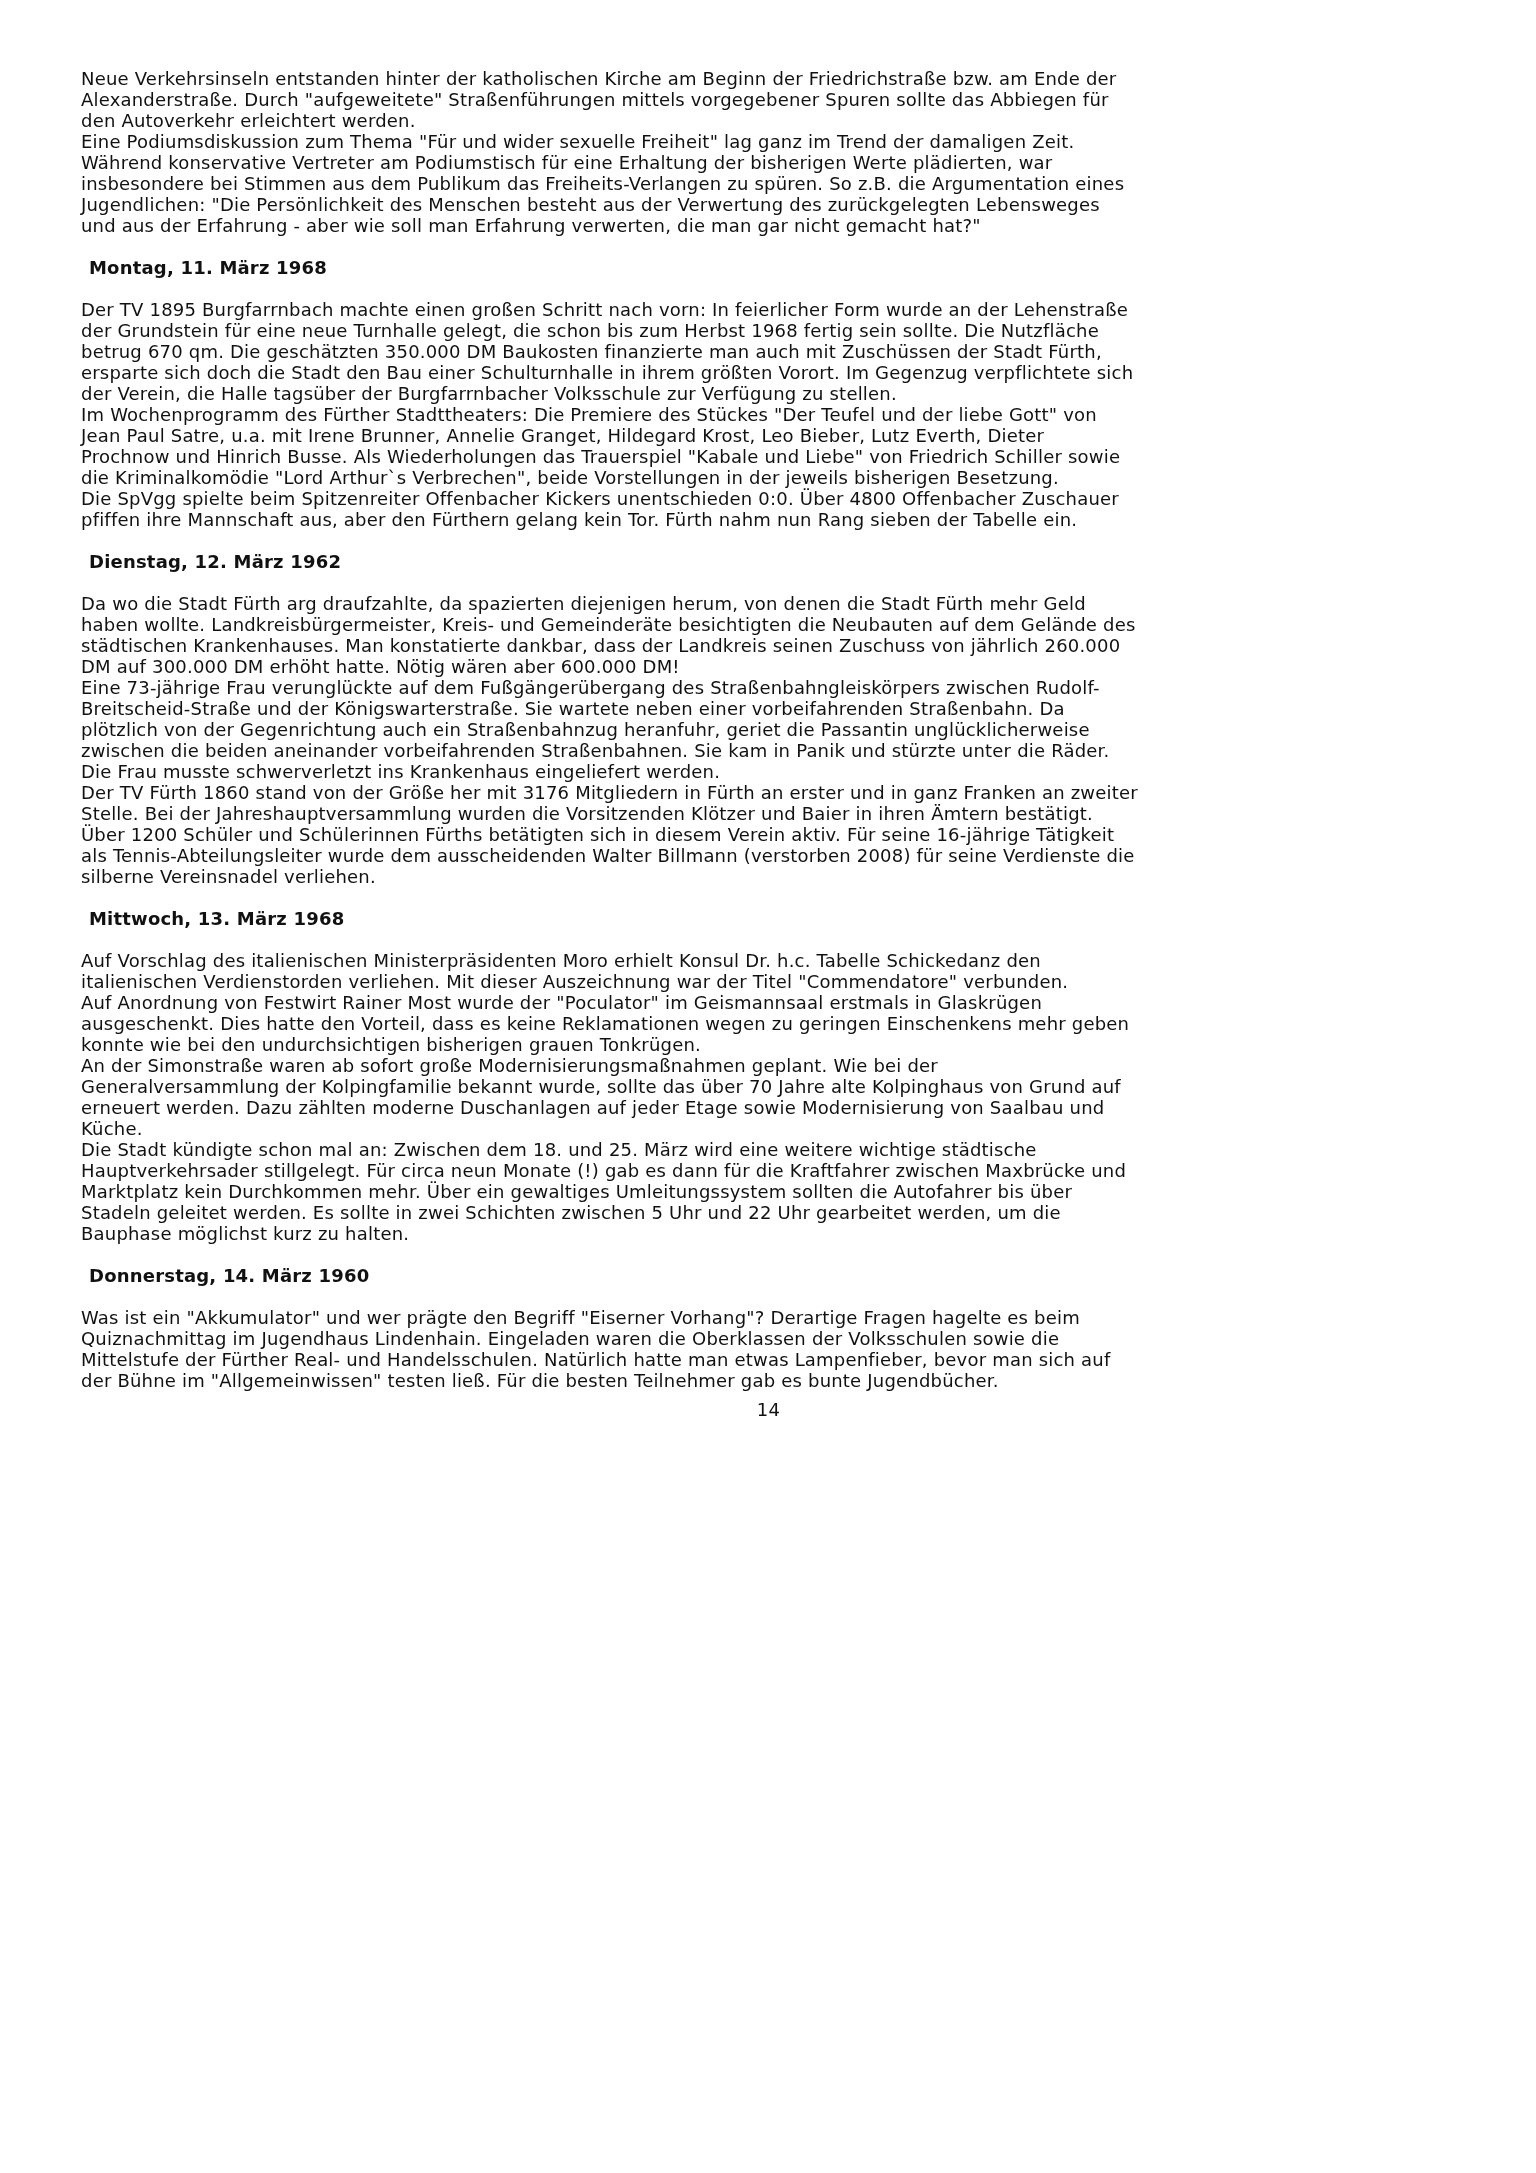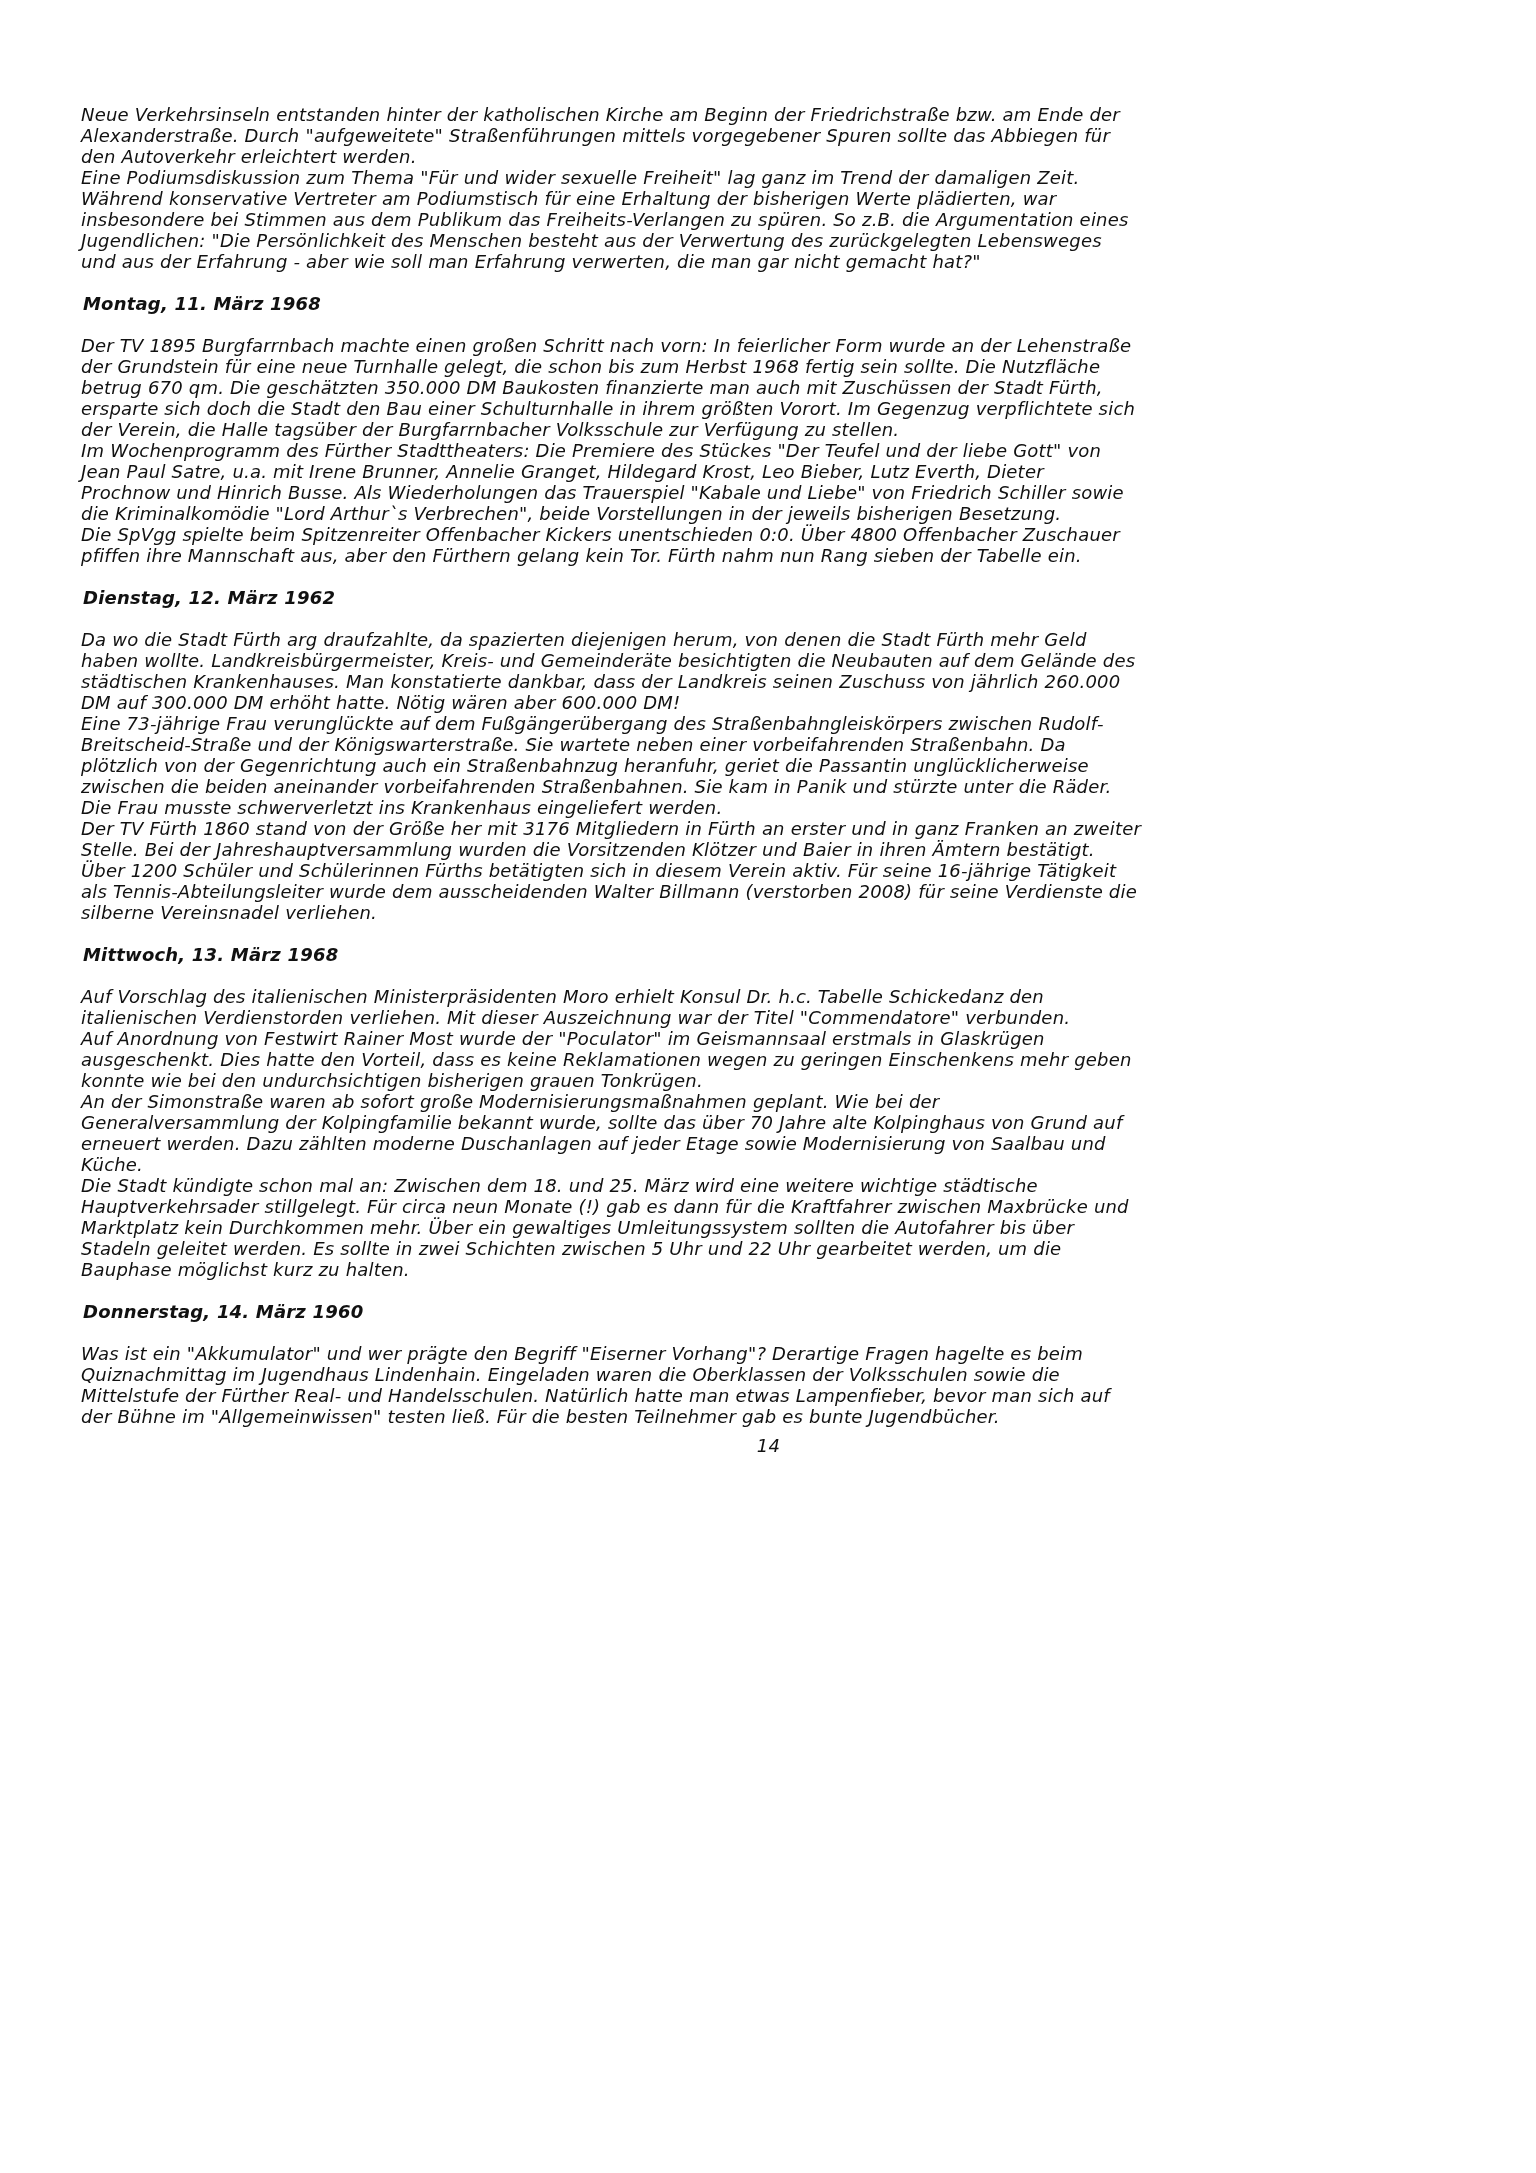--- a/index.html
+++ b/index.html
@@ -4,38 +4,37 @@
 <style>
   html, body {
     margin: 0;
     padding: 0;
     background: #ffffff;
   }
   .page {
     width: 1536px;
     height: 1545px;
     box-sizing: border-box;
-    padding: 104px 80px 0 81px;
+    padding: 68px 80px 0 81px;
     background: #ffffff;
     color: #111111;
     font-family: "DejaVu Sans", "Liberation Sans", sans-serif;
     font-size: 18px;
     line-height: 21px;
     letter-spacing: 0.2px;
     overflow: hidden;
-    font-style: italic;
   }
   .para {
     margin: 0;
     white-space: pre-line;
   }
   .heading {
     font-size: 18px;
     font-weight: bold;
-    margin: 21px 2px;
+    margin: 21px 8px;
     white-space: pre-line;
   }
   .page-number {
     text-align: center;
     margin-top: 8px;
   }
 </style>
 </head>
 <body>
 

